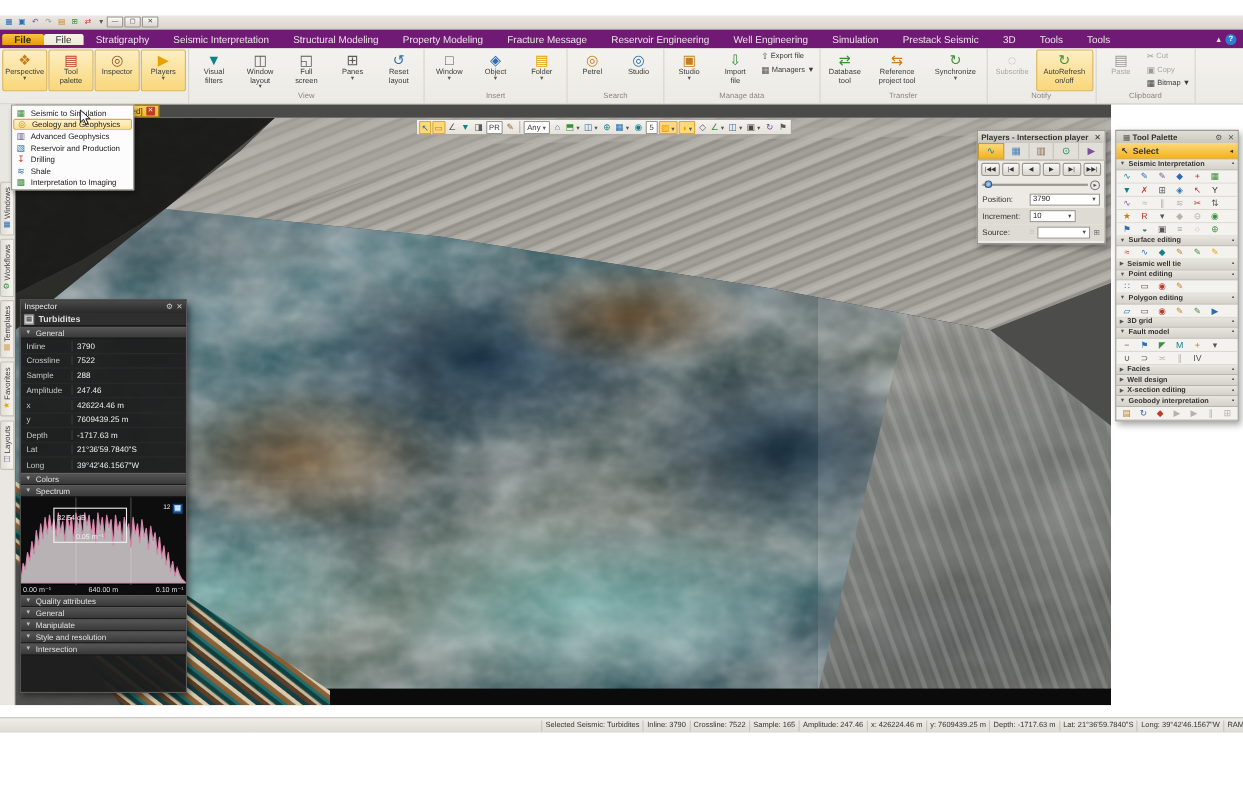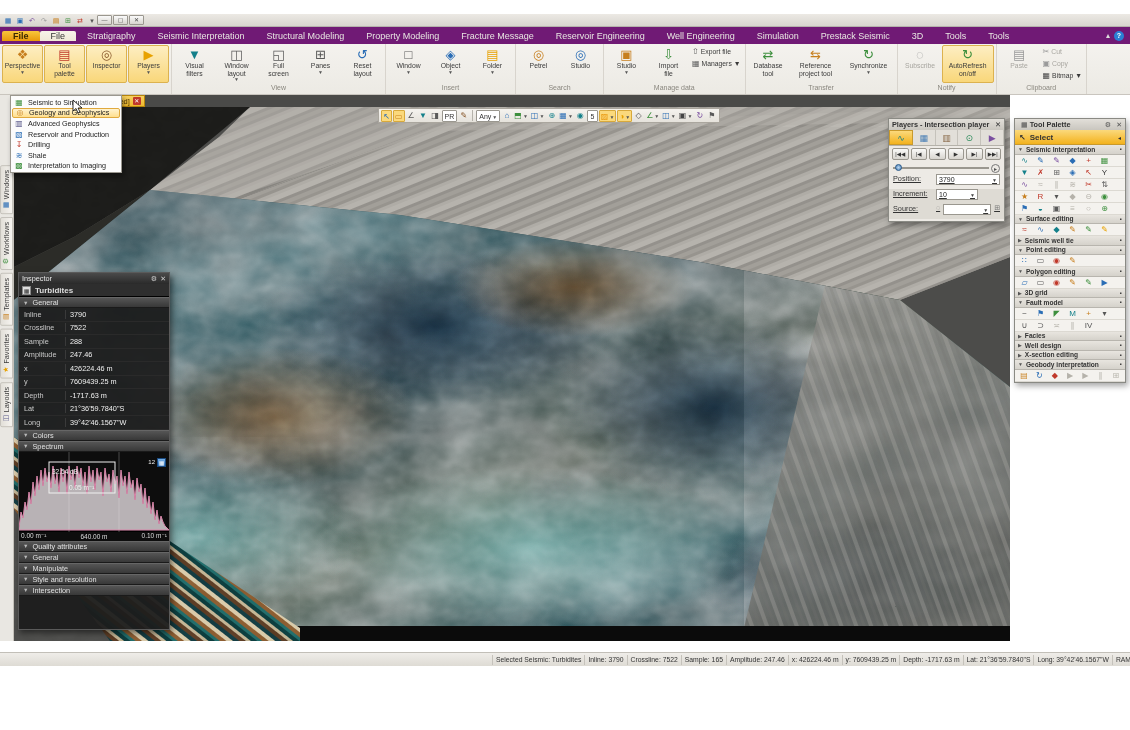--- a/index.html
+++ b/index.html
@@ -116,21 +116,21 @@
   .ptab{flex:1;display:flex;align-items:center;justify-content:center;font-size:9px;border-right:1px solid #c5c2bb;}
   .ptab.on{background:linear-gradient(#fbd97c,#f3b21d);border:1px solid #c8992c;}
   #ptrans{height:16px;display:flex;align-items:center;justify-content:space-between;padding:0 2px;}
   .pbtn{flex:1;margin:0 1px;height:12px;background:linear-gradient(#fafaf8,#d8d5cf);border:1px solid #9a978f;
     border-radius:2px;font-size:5.5px;line-height:11px;text-align:center;color:#333;}
   #pslider{height:12px;display:flex;align-items:center;padding:0 4px;gap:2px;}
   #pslider .track{flex:1;height:2px;background:#9a978f;position:relative;}
   #pslider .knob{position:absolute;left:2px;top:-3px;width:7px;height:7px;border-radius:50%;
     background:radial-gradient(#bcd8f2,#4a7fb5);border:1px solid #2a5a8a;}
   #pslider .loop{width:9px;height:9px;border:1px solid #777;border-radius:50%;font-size:6px;line-height:8px;text-align:center;color:#555;}
-  .prow{height:15px;display:flex;align-items:flex-start;padding:0 4px;gap:3px;color:#333;text-decoration:underline;}
+  .prow{height:15px;display:flex;align-items:center;padding:0 4px;gap:3px;color:#333;}
   .prow.shade{background:#dedbd4;}
   .pcombo{height:11px;background:#fff;border:1px solid #9a978f;display:flex;align-items:center;
     font-size:7px;color:#222;padding:0 2px;}
   .pcombo .sp{flex:1;}
   .pcombo .dd{font-size:5px;color:#444;}
   .plab{width:40px;}
 
   
   #palette{left:1014px;top:118px;width:112px;background:#eceae5;border:1px solid #8a8a84;z-index:20;
     box-shadow:2px 3px 6px rgba(0,0,0,.35);}

